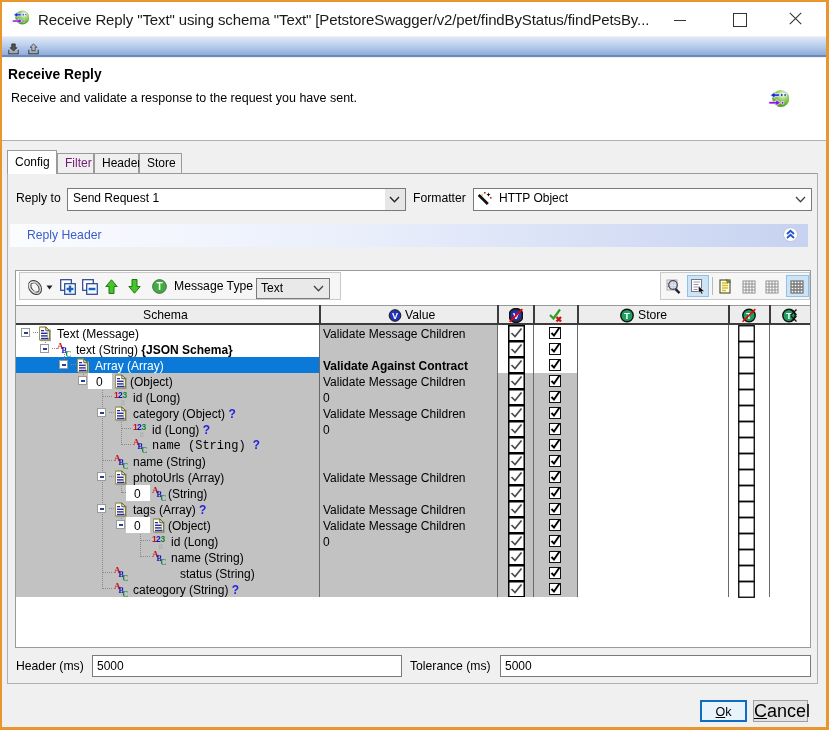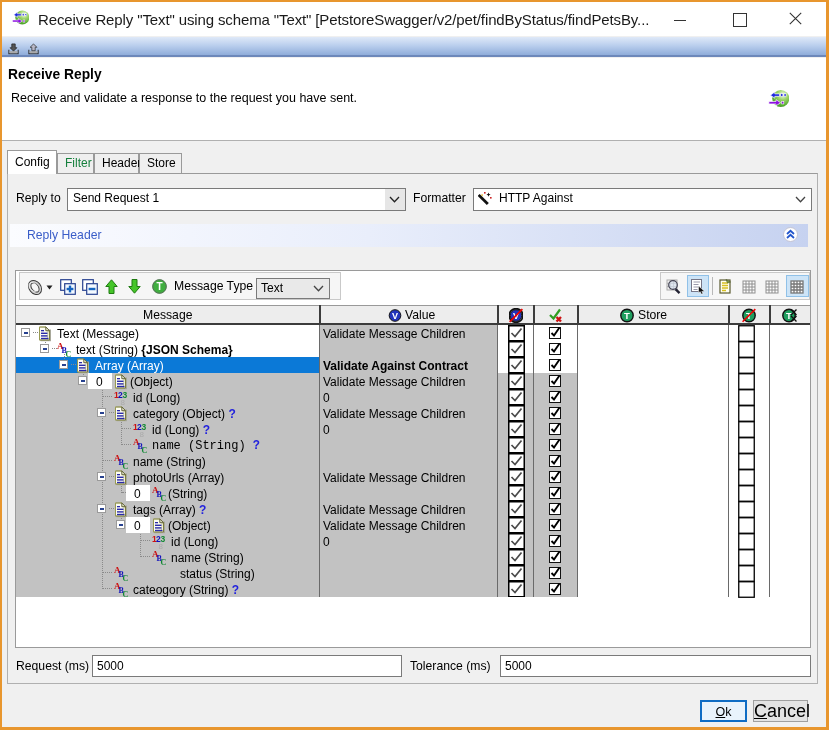--- a/index.html
+++ b/index.html
@@ -57,21 +57,21 @@
         <circle cx="14.5" cy="11" r="9" fill="url(#g76586)"></circle>
         <path d="M8.2 4.2 l0 2 l5 0 l0 2.6 l-5 0 l0 2 l-4.6 -3.3 z" fill="#1e29de" stroke="#fff" stroke-width="0.7"></path>
         <rect x="14.5" y="6" width="2.2" height="2.8" fill="#1e29de" stroke="#fff" stroke-width="0.6"></rect>
         <rect x="18" y="6" width="2" height="2.8" fill="#1e29de" stroke="#fff" stroke-width="0.6"></rect>
         <path d="M9.5 12.2 l0 2 l-7.5 0 l0 2.6 l7.5 0 l0 2 l4.8 -3.3 z" fill="#8c12e0" stroke="#fff" stroke-width="0.7"></path>
         <rect x="15.5" y="14" width="2.2" height="2.8" fill="#8c12e0" stroke="#fff" stroke-width="0.6"></rect>
       </g>
     </svg>
 <div class="abs" style="left:5px;top:171px;width:811px;height:511px;background:#f0f0f0;border:1px solid #b0b0b0;border-top:1px solid #9a9a9a;box-sizing:border-box"></div>
 <div class="abs" style="left:55px;top:151px;width:37px;height:20px;background:#efefef;border:1px solid #9a9a9a;border-bottom:none;box-sizing:border-box"></div>
-<div class="abs" style="left:63px;top:154px;font-size:12px;color:#15803d;font-weight:normal;white-space:nowrap;">Filter</div>
+<div class="abs" style="left:63px;top:154px;font-size:12px;color:#701a75;font-weight:normal;white-space:nowrap;">Filter</div>
 <div class="abs" style="left:92px;top:151px;width:45px;height:20px;background:#efefef;border:1px solid #9a9a9a;border-bottom:none;box-sizing:border-box"></div>
 <div class="abs" style="left:100px;top:154px;font-size:12px;color:#000;font-weight:normal;white-space:nowrap;">Header</div>
 <div class="abs" style="left:137px;top:151px;width:43px;height:20px;background:#efefef;border:1px solid #9a9a9a;border-bottom:none;box-sizing:border-box"></div>
 <div class="abs" style="left:145px;top:154px;font-size:12px;color:#000;font-weight:normal;white-space:nowrap;">Store</div>
 <div class="abs" style="left:5px;top:148px;width:50px;height:24px;background:#fff;border:1px solid #9a9a9a;border-bottom:none;box-sizing:border-box"></div>
 <div class="abs" style="left:13px;top:153px;font-size:12px;color:#000;font-weight:normal;white-space:nowrap;">Config</div>
 <div class="abs" style="left:14px;top:189px;font-size:12.2px;color:#000;font-weight:normal;white-space:nowrap;">Reply to</div>
 <div class="abs" style="left:65px;top:186px;width:339px;height:23px;background:#fff;border:1px solid #7a7a7a;box-sizing:border-box"></div>
 <div class="abs" style="left:71px;top:189px;font-size:12px;color:#000;font-weight:normal;white-space:nowrap;">Send Request 1</div>
 <div class="abs" style="left:383px;top:187px;width:20px;height:21px;background:#e6e6e6"></div>
@@ -80,21 +80,21 @@
     </svg>
 <div class="abs" style="left:411px;top:189px;font-size:12.2px;color:#000;font-weight:normal;white-space:nowrap;">Formatter</div>
 <div class="abs" style="left:471px;top:186px;width:339px;height:23px;background:#fff;border:1px solid #7a7a7a;box-sizing:border-box"></div>
 <svg style="position:absolute;left:476px;top:189px" width="15" height="16" viewBox="0 0 15 16">
       <rect x="-1" y="6.8" width="13" height="2.8" transform="rotate(45 5 8)" fill="#111"></rect>
       <path d="M10.5 1.5 l0.6 1.5 1.5 0.6 -1.5 0.6 -0.6 1.5 -0.6 -1.5 -1.5 -0.6 1.5 -0.6 Z" fill="#111"></path>
       <rect x="6" y="1" width="1.6" height="1.6" fill="#cc2222"></rect>
       <rect x="12" y="6" width="1.6" height="1.6" fill="#cc2222"></rect>
       <rect x="3.4" y="3.4" width="1.4" height="1.4" fill="#ddaa00"></rect>
     </svg>
-<div class="abs" style="left:497px;top:189px;font-size:12px;color:#000;font-weight:normal;white-space:nowrap;">HTTP Against</div>
+<div class="abs" style="left:497px;top:189px;font-size:12px;color:#000;font-weight:normal;white-space:nowrap;">HTTP Object</div>
 <svg style="position:absolute;left:793px;top:194px" width="11" height="7" viewBox="0 0 11 7">
       <path d="M1 1 L5.5 5.8 L10 1" fill="none" stroke="#444" stroke-width="1.3"></path>
     </svg>
 <div class="abs" style="left:8px;top:222px;width:798px;height:23px;background:linear-gradient(90deg,#fbfcff 0%,#e9eefb 45%,#c6d2f0 100%)"></div>
 <div class="abs" style="left:25px;top:226px;font-size:12.2px;color:#3a5dc8;font-weight:normal;white-space:nowrap;">Reply Header</div>
 <svg style="position:absolute;left:781px;top:225px" width="15" height="15" viewBox="0 0 15 15">
       <circle cx="7.5" cy="7.5" r="7" fill="#fff" stroke="#c3c3d3" stroke-width="1"></circle>
       <path d="M4 7 L7.5 3.8 L11 7" fill="none" stroke="#2255cc" stroke-width="1.8"></path>
       <path d="M4 11 L7.5 7.8 L11 11" fill="none" stroke="#2255cc" stroke-width="1.8"></path>
     </svg>
@@ -170,21 +170,21 @@
       <rect x="1" y="1" width="12" height="12" fill="#fdfdfd" stroke="#777" stroke-width="1.3"></rect>
       <path d="M1 4 H13 M1 7 H13 M1 10 H13 M4 1 V13 M7 1 V13 M10 1 V13" stroke="#777" stroke-width="1.3"></path>
     </svg>
 <div class="abs" style="left:14px;top:303px;width:794px;height:20px;background:#ededed;border-top:1px solid #999;border-bottom:2px solid #3c3c3c;box-sizing:border-box"></div>
 <div class="abs" style="left:317px;top:303px;width:2px;height:20px;background:#3c3c3c"></div>
 <div class="abs" style="left:495px;top:303px;width:2px;height:20px;background:#3c3c3c"></div>
 <div class="abs" style="left:531px;top:303px;width:2px;height:20px;background:#3c3c3c"></div>
 <div class="abs" style="left:575px;top:303px;width:2px;height:20px;background:#3c3c3c"></div>
 <div class="abs" style="left:726px;top:303px;width:2px;height:20px;background:#3c3c3c"></div>
 <div class="abs" style="left:767px;top:303px;width:2px;height:20px;background:#3c3c3c"></div>
-<div class="abs" style="left:141px;top:306px;font-size:12.2px;color:#000;font-weight:normal;white-space:nowrap;">Message</div>
+<div class="abs" style="left:141px;top:306px;font-size:12.2px;color:#000;font-weight:normal;white-space:nowrap;">Schema</div>
 <svg style="position:absolute;left:386px;top:306px" width="14" height="15" viewBox="0 0 14 15">
       <circle cx="7" cy="7.5" r="5.8" fill="#2233bb" stroke="#111" stroke-width="1"></circle>
       <text x="7" y="11" text-anchor="middle" font-family="Liberation Sans" font-weight="bold" font-size="9" fill="#fff">V</text>
     </svg>
 <div class="abs" style="left:403px;top:306px;font-size:12.2px;color:#000;font-weight:normal;white-space:nowrap;">Value</div>
 <svg style="position:absolute;left:507px;top:306px" width="14" height="15" viewBox="0 0 14 15">
       <circle cx="7" cy="7.5" r="6.9" fill="none" stroke="#111" stroke-width="1.6"></circle>
       <circle cx="7" cy="7.5" r="5.8" fill="#2233bb" stroke="#111" stroke-width="1"></circle>
       <text x="7" y="11" text-anchor="middle" font-family="Liberation Sans" font-weight="bold" font-size="9" fill="#fff">V</text>
       <rect x="-2" y="6.6" width="18" height="1.8" transform="rotate(-45 7 7.5)" fill="#e00"></rect>
@@ -674,21 +674,21 @@
       <rect x="0.75" y="0.75" width="15.5" height="15" fill="#fff" stroke="#000" stroke-width="1.5"></rect>
       <path d="M3.5 8 L7 11.5 L13.5 3.5" fill="none" stroke="#4a4a4a" stroke-width="1.7"></path>
     </svg>
 <svg style="position:absolute;left:547px;top:580px" width="13" height="14" viewBox="0 0 13 14">
       <rect x="0.5" y="1.5" width="11" height="11" fill="#fff" stroke="#111" stroke-width="1"></rect>
       <path d="M2.5 7 L5 9.5 L10.5 1.5" fill="none" stroke="#000" stroke-width="1.9"></path>
     </svg>
 <svg style="position:absolute;left:736px;top:579px" width="17" height="17" viewBox="0 0 17 17">
       <rect x="0.75" y="0.75" width="15.5" height="15.5" fill="#fff" stroke="#000" stroke-width="1.3"></rect>
     </svg>
-<div class="abs" style="left:14px;top:657px;font-size:12.2px;color:#000;font-weight:normal;white-space:nowrap;">Request (ms)</div>
+<div class="abs" style="left:14px;top:657px;font-size:12.2px;color:#000;font-weight:normal;white-space:nowrap;">Header (ms)</div>
 <div class="abs" style="left:90px;top:653px;width:310px;height:22px;background:#fff;border:1px solid #7a7a7a;box-sizing:border-box"></div>
 <div class="abs" style="left:95px;top:657px;font-size:12px;color:#000;font-weight:normal;white-space:nowrap;">5000</div>
 <div class="abs" style="left:408px;top:657px;font-size:12.2px;color:#000;font-weight:normal;white-space:nowrap;">Tolerance (ms)</div>
 <div class="abs" style="left:498px;top:653px;width:311px;height:22px;background:#fff;border:1px solid #7a7a7a;box-sizing:border-box"></div>
 <div class="abs" style="left:503px;top:657px;font-size:12px;color:#000;font-weight:normal;white-space:nowrap;">5000</div>
 <div class="abs" style="left:0px;top:682px;width:825px;height:43px;background:#f0f0f0"></div>
 <div class="abs" style="left:698px;top:698px;width:47px;height:22px;background:#e9f3fc;border:2px solid #0f6cc4;box-sizing:border-box;text-align:center"><span style="font-size:12.5px;line-height:20px"><u>O</u>k</span></div>
 <div class="abs" style="left:751px;top:698px;width:55px;height:22px;background:#e3e3e3;border:1px solid #9f9f9f;box-sizing:border-box;text-align:center"><span style="font-size:18px;line-height:20px"><u>C</u>ancel</span></div>
 </div>
 </body></html>

